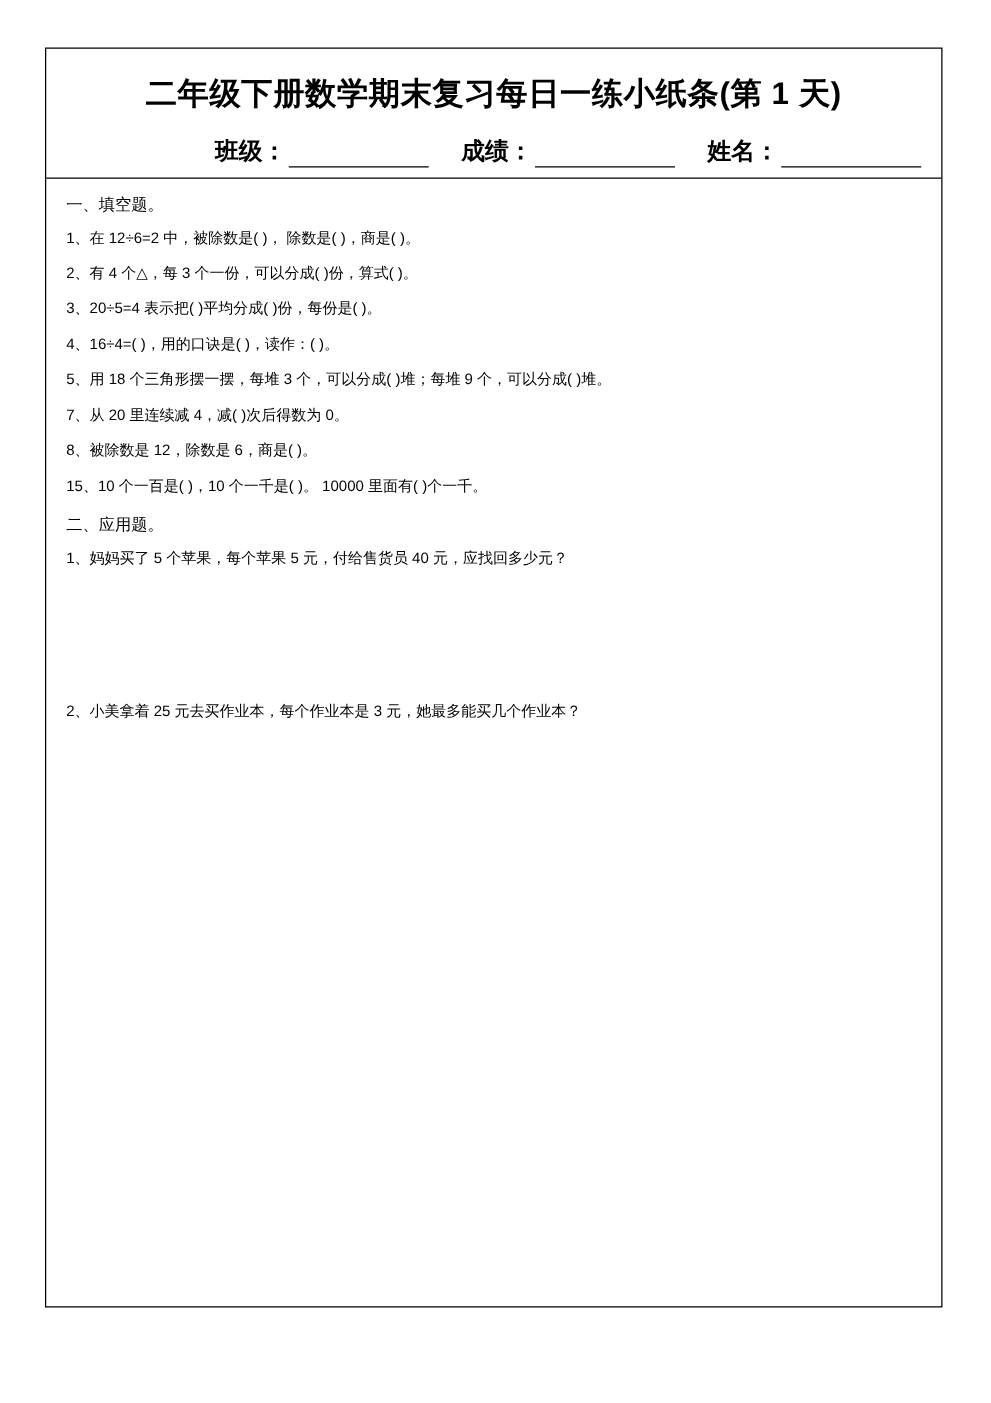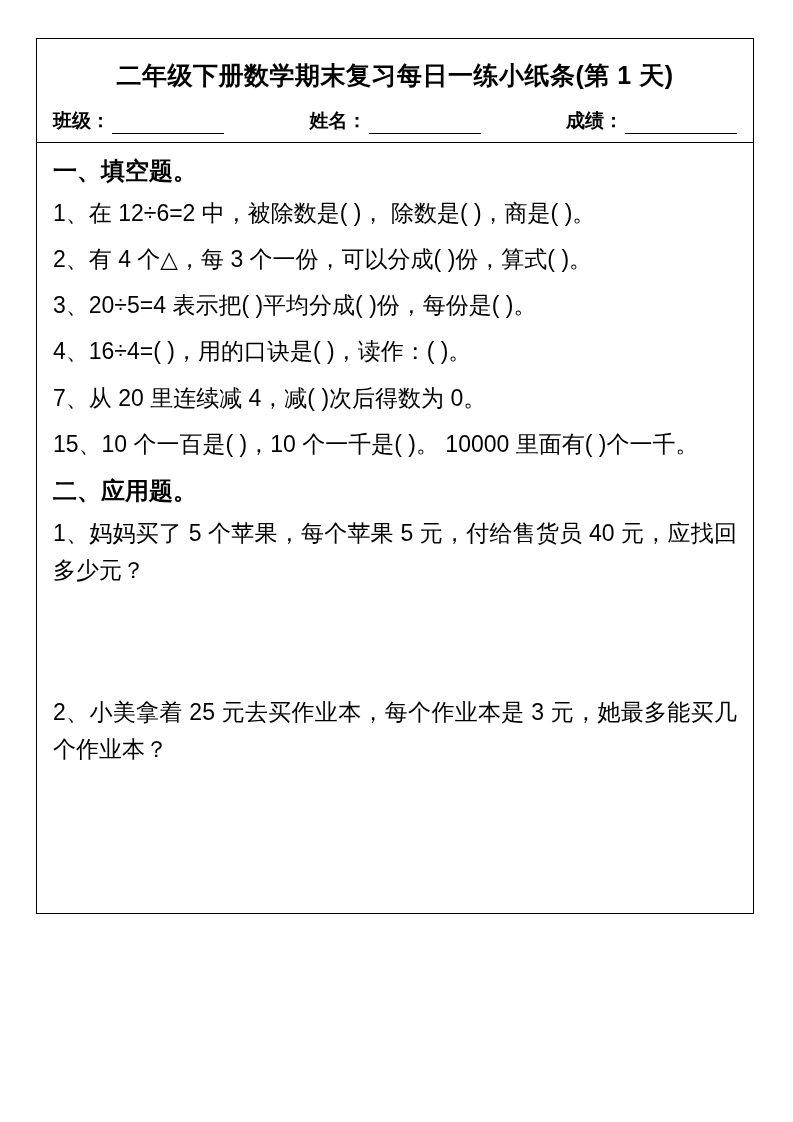--- a/index.html
+++ b/index.html
@@ -12,40 +12,40 @@
     height: 1122px;
     font-family: "Liberation Sans", "DejaVu Sans", sans-serif;
     color: #000000;
     position: relative;
   }
   .page {
     position: absolute;
     left: 36px;
     top: 38px;
     width: 718px;
-    height: 876px;
+    height: 1008px;
     border: 1px solid #000000;
     box-sizing: border-box;
     background: #ffffff;
   }
   .inner {
     padding: 14px 16px 0 16px;
   }
   .doc-title {
     text-align: center;
     font-size: 25px;
     font-weight: bold;
     letter-spacing: 0.5px;
     line-height: 1.3;
     margin: 6px 0 0 0;
     white-space: nowrap;
   }
   .info-row {
     display: flex;
-    justify-content: space-between;
+    justify-content: flex-end;
     align-items: flex-end;
     gap: 26px;
     font-size: 19px;
     font-weight: bold;
     margin-top: 16px;
     padding-bottom: 8px;
   }
   .info-item {
     display: flex;
     align-items: flex-end;
@@ -59,26 +59,26 @@
     width: 112px;
     border-bottom: 1.5px solid #000000;
     height: 16px;
     margin-left: 2px;
   }
   .rule {
     border-top: 1.5px solid #000000;
     margin: 0 -16px;
   }
   .section-head {
-    font-size: 24px;
-    font-weight: bold;
+    font-size: 13px;
+    font-weight: normal;
     margin: 12px 0 8px 0;
   }
   .q {
-    font-size: 23px;
+    font-size: 12px;
     line-height: 1.62;
     margin: 0 0 9px 0;
     text-align: justify;
   }
   .q.app {
     margin-bottom: 8px;
   }
   .answer-space {
     height: 96px;
   }
@@ -93,38 +93,40 @@
   <div class="inner">
 
     <div class="doc-title">二年级下册数学期末复习每日一练小纸条(第 1 天)</div>
 
     <div class="info-row">
       <div class="info-item">
         <span class="info-label">班级：</span>
         <span class="blank-line"></span>
       </div>
       <div class="info-item">
-        <span class="info-label">姓名：</span>
+        <span class="info-label">成绩：</span>
         <span class="blank-line"></span>
       </div>
       <div class="info-item">
-        <span class="info-label">成绩：</span>
+        <span class="info-label">姓名：</span>
         <span class="blank-line"></span>
       </div>
     </div>
 
     <div class="rule"></div>
 
     <div class="section-head">一、填空题。</div>
 
     <p class="q">1、在 12÷6=2 中，被除数是(        )， 除数是(      )，商是(      )。</p>
     <p class="q">2、有 4 个△，每 3 个一份，可以分成(        )份，算式(                  )。</p>
     <p class="q">3、20÷5=4 表示把(        )平均分成(        )份，每份是(       )。</p>
     <p class="q">4、16÷4=(  )，用的口诀是(                  )，读作：(                        )。</p>
+    <p class="q">5、用 18 个三角形摆一摆，每堆 3 个，可以分成(      )堆；每堆 9 个，可以分成(      )堆。</p>
     <p class="q">7、从 20 里连续减 4，减(      )次后得数为 0。</p>
+    <p class="q">8、被除数是 12，除数是 6，商是(        )。</p>
     <p class="q">15、10 个一百是(            )，10 个一千是(              )。 10000 里面有(        )个一千。</p>
 
     <div class="section-head">二、应用题。</div>
 
     <p class="q app">1、妈妈买了 5 个苹果，每个苹果 5 元，付给售货员 40 元，应找回多少元？</p>
     <div class="answer-space"></div>
 
     <p class="q app">2、小美拿着 25 元去买作业本，每个作业本是 3 元，她最多能买几个作业本？</p>
     <div class="answer-space tall"></div>
 

